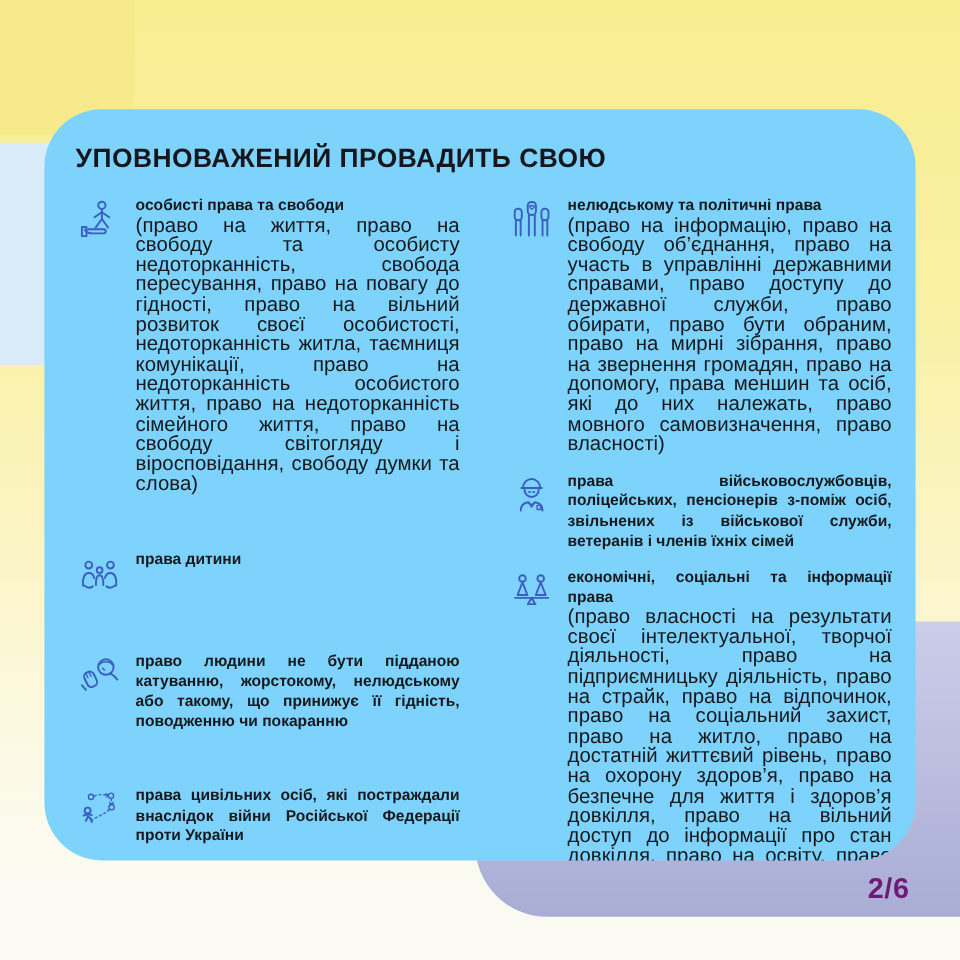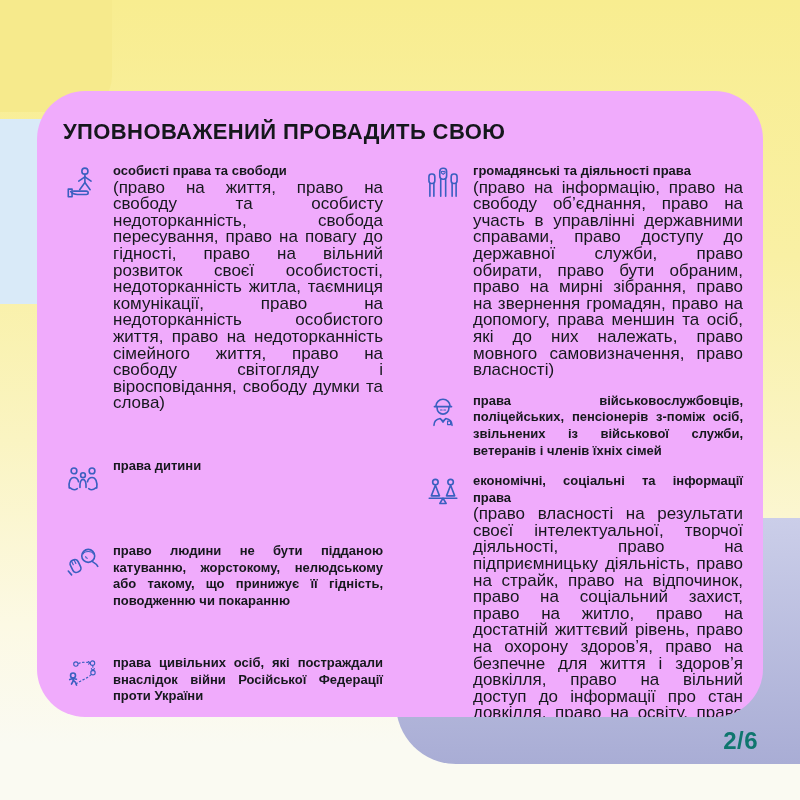--- a/index.html
+++ b/index.html
@@ -16,42 +16,42 @@
     position:absolute;left:0;top:119px;width:58px;height:185px;
     background:#D9EAF8;
   }
   .bg-lavender{
     position:absolute;left:396px;top:518px;width:520px;height:246px;
     background:linear-gradient(180deg,#CBCEE9 0%,#A9ADD5 100%);
     border-radius:60px 0 0 60px;
   }
   .card{
     position:absolute;left:37px;top:91px;width:726px;height:626px;
-    background:#f0abfc;border-radius:48px;overflow:hidden;
+    background:#7dd3fc;border-radius:48px;overflow:hidden;
     box-sizing:border-box;padding:26px 20px 0 26px;
   }
   .card h1{
     margin:0 0 16px 0;
     font-size:22px;line-height:30px;font-weight:bold;
     letter-spacing:.4px;color:#15171C;
   }
   .columns{
     display:grid;grid-template-columns:1fr 1fr;column-gap:40px;
   }
   .item{display:flex;gap:10px;}
   .col-left .item{margin-bottom:46px;}
   .col-right .item{margin-bottom:14px;}
   .icon-box{flex:0 0 40px;width:40px;display:flex;justify-content:center;align-items:flex-start;padding-top:1px;}
   .icon-box svg{display:block;}
   .txt{flex:1;min-width:0;color:#16181D;}
   .item-title{font-size:13px;line-height:16.6px;font-weight:bold;text-align:justify;}
   .item-body{font-size:17px;line-height:16.6px;text-align:justify;}
   .page-number{
     position:absolute;right:42px;top:727px;
-    font-size:24px;font-weight:bold;color:#0f766e;letter-spacing:.5px;
+    font-size:24px;font-weight:bold;color:#701a75;letter-spacing:.5px;
   }
   .ic{stroke:#3A5FC0;fill:none;stroke-width:1.7;stroke-linecap:round;stroke-linejoin:round;}
   .ic .thin{stroke-width:1.2;}
 </style>
 </head>
 <body>
 
 <div class="bg-tile-topleft"></div>
 <div class="bg-blue-band"></div>
 <div class="bg-lavender"></div>
@@ -148,21 +148,21 @@
             <rect x="16.6" y="4.5" width="7.2" height="11.5" rx="3.3"></rect>
             <path d="M17.6 16v18M22.8 16v18"></path>
             <path class="thin" d="M20.2 8.2c.5-.9 2.1-.6 2.1.4 0 .9-1.3 1.8-2.1 2.3-.8-.5-2.1-1.4-2.1-2.3 0-1 1.6-1.3 2.1-.4z"></path>
             <rect x="5.2" y="10.5" width="6.2" height="10" rx="2.8"></rect>
             <path d="M6.2 20.5V34M10.4 20.5V34"></path>
             <rect x="28.6" y="10.5" width="6.2" height="10" rx="2.8"></rect>
             <path d="M29.6 20.5V34M33.8 20.5V34"></path>
           </svg>
         </div>
         <div class="txt">
-          <div class="item-title">громадянські та діяльності права</div>
+          <div class="item-title">нелюдському та політичні права</div>
           <div class="item-body">(право на інформацію, право на свободу об’єднання, право на участь в управлінні державними справами, право доступу до державної служби, право обирати, право бути обраним, право на мирні зібрання, право на звернення громадян, право на допомогу, права меншин та осіб, які до них належать, право мовного самовизначення, право власності)</div>
         </div>
       </div>
 
       <div class="item">
         <div class="icon-box">
           <svg class="ic" width="38" height="38" viewBox="0 0 40 40">
             <path d="M12.5 13a7.5 7.5 0 0 1 15 0"></path>
             <path d="M11 13.3h18"></path>
             <path d="M13.8 13.3v1.7a6.2 6.2 0 0 0 12.4 0v-1.7"></path>

